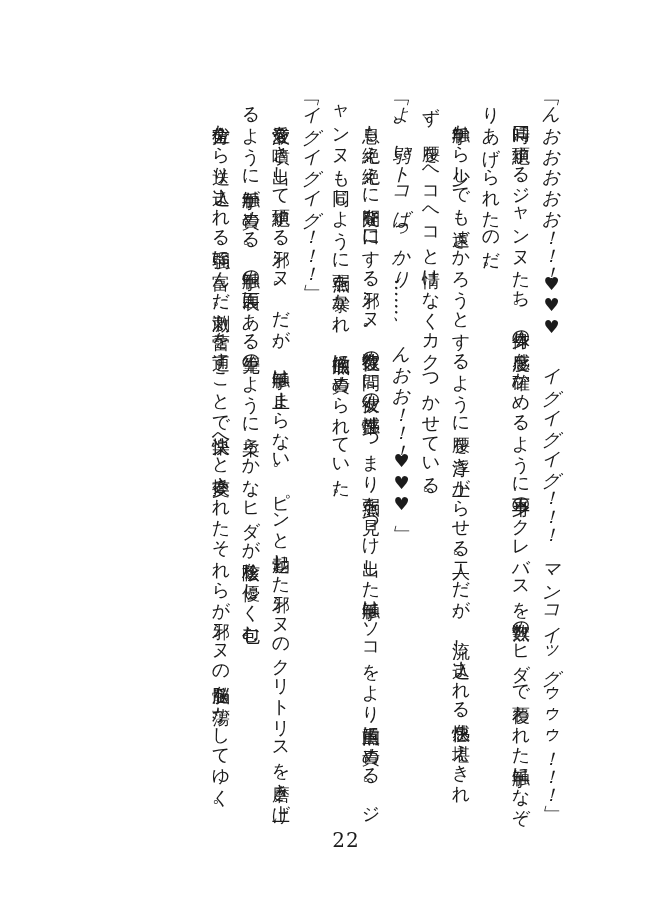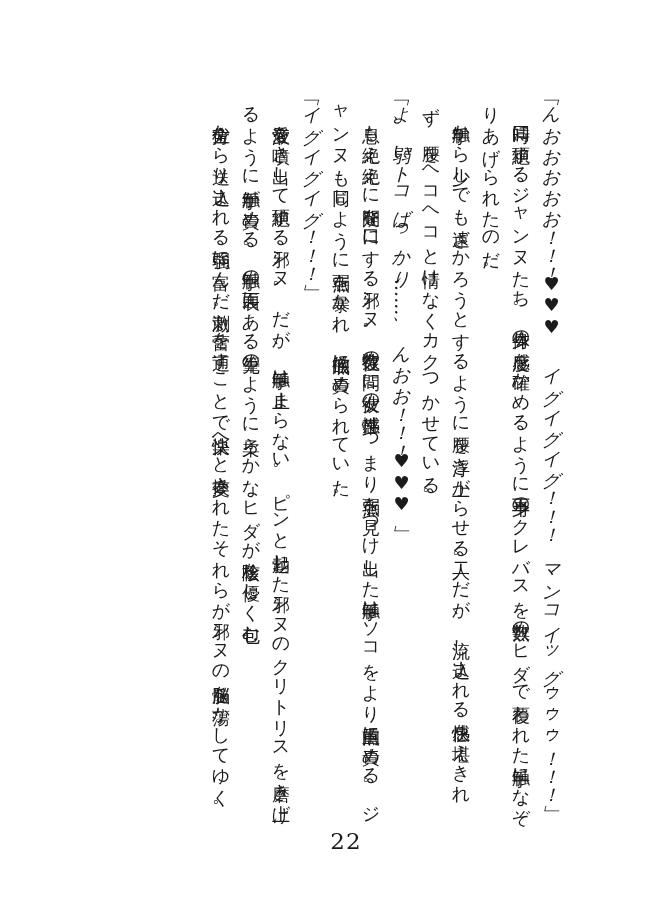--- a/index.html
+++ b/index.html
@@ -43,21 +43,21 @@
   
   .text-block p.dialogue {
     font-style: italic;
   }
   .page-number {
     position: absolute;
     top: 828px;
     left: 116px;
     width: 460px;
     text-align: center;
-    font-size: 23px;
+    font-size: 20px;
     letter-spacing: 1px;
   }
 </style>
 </head>
 <body style="--bg: #ffffff; --ink: #1b1b1b;">
 
 <main class="page">
   <section class="text-block">
       <p class="paragraph dialogue">「んおおおおお！！！♥♥♥　イグイグイグ！！！　マンコイッグゥゥゥ！！！」</p>
       <p class="paragraph narrative">同時に絶頂するジャンヌたち。身体の感度を確かめるように下半身のクレバスを無数のヒダで覆われた触手になぞりあげられたのだ。</p>

